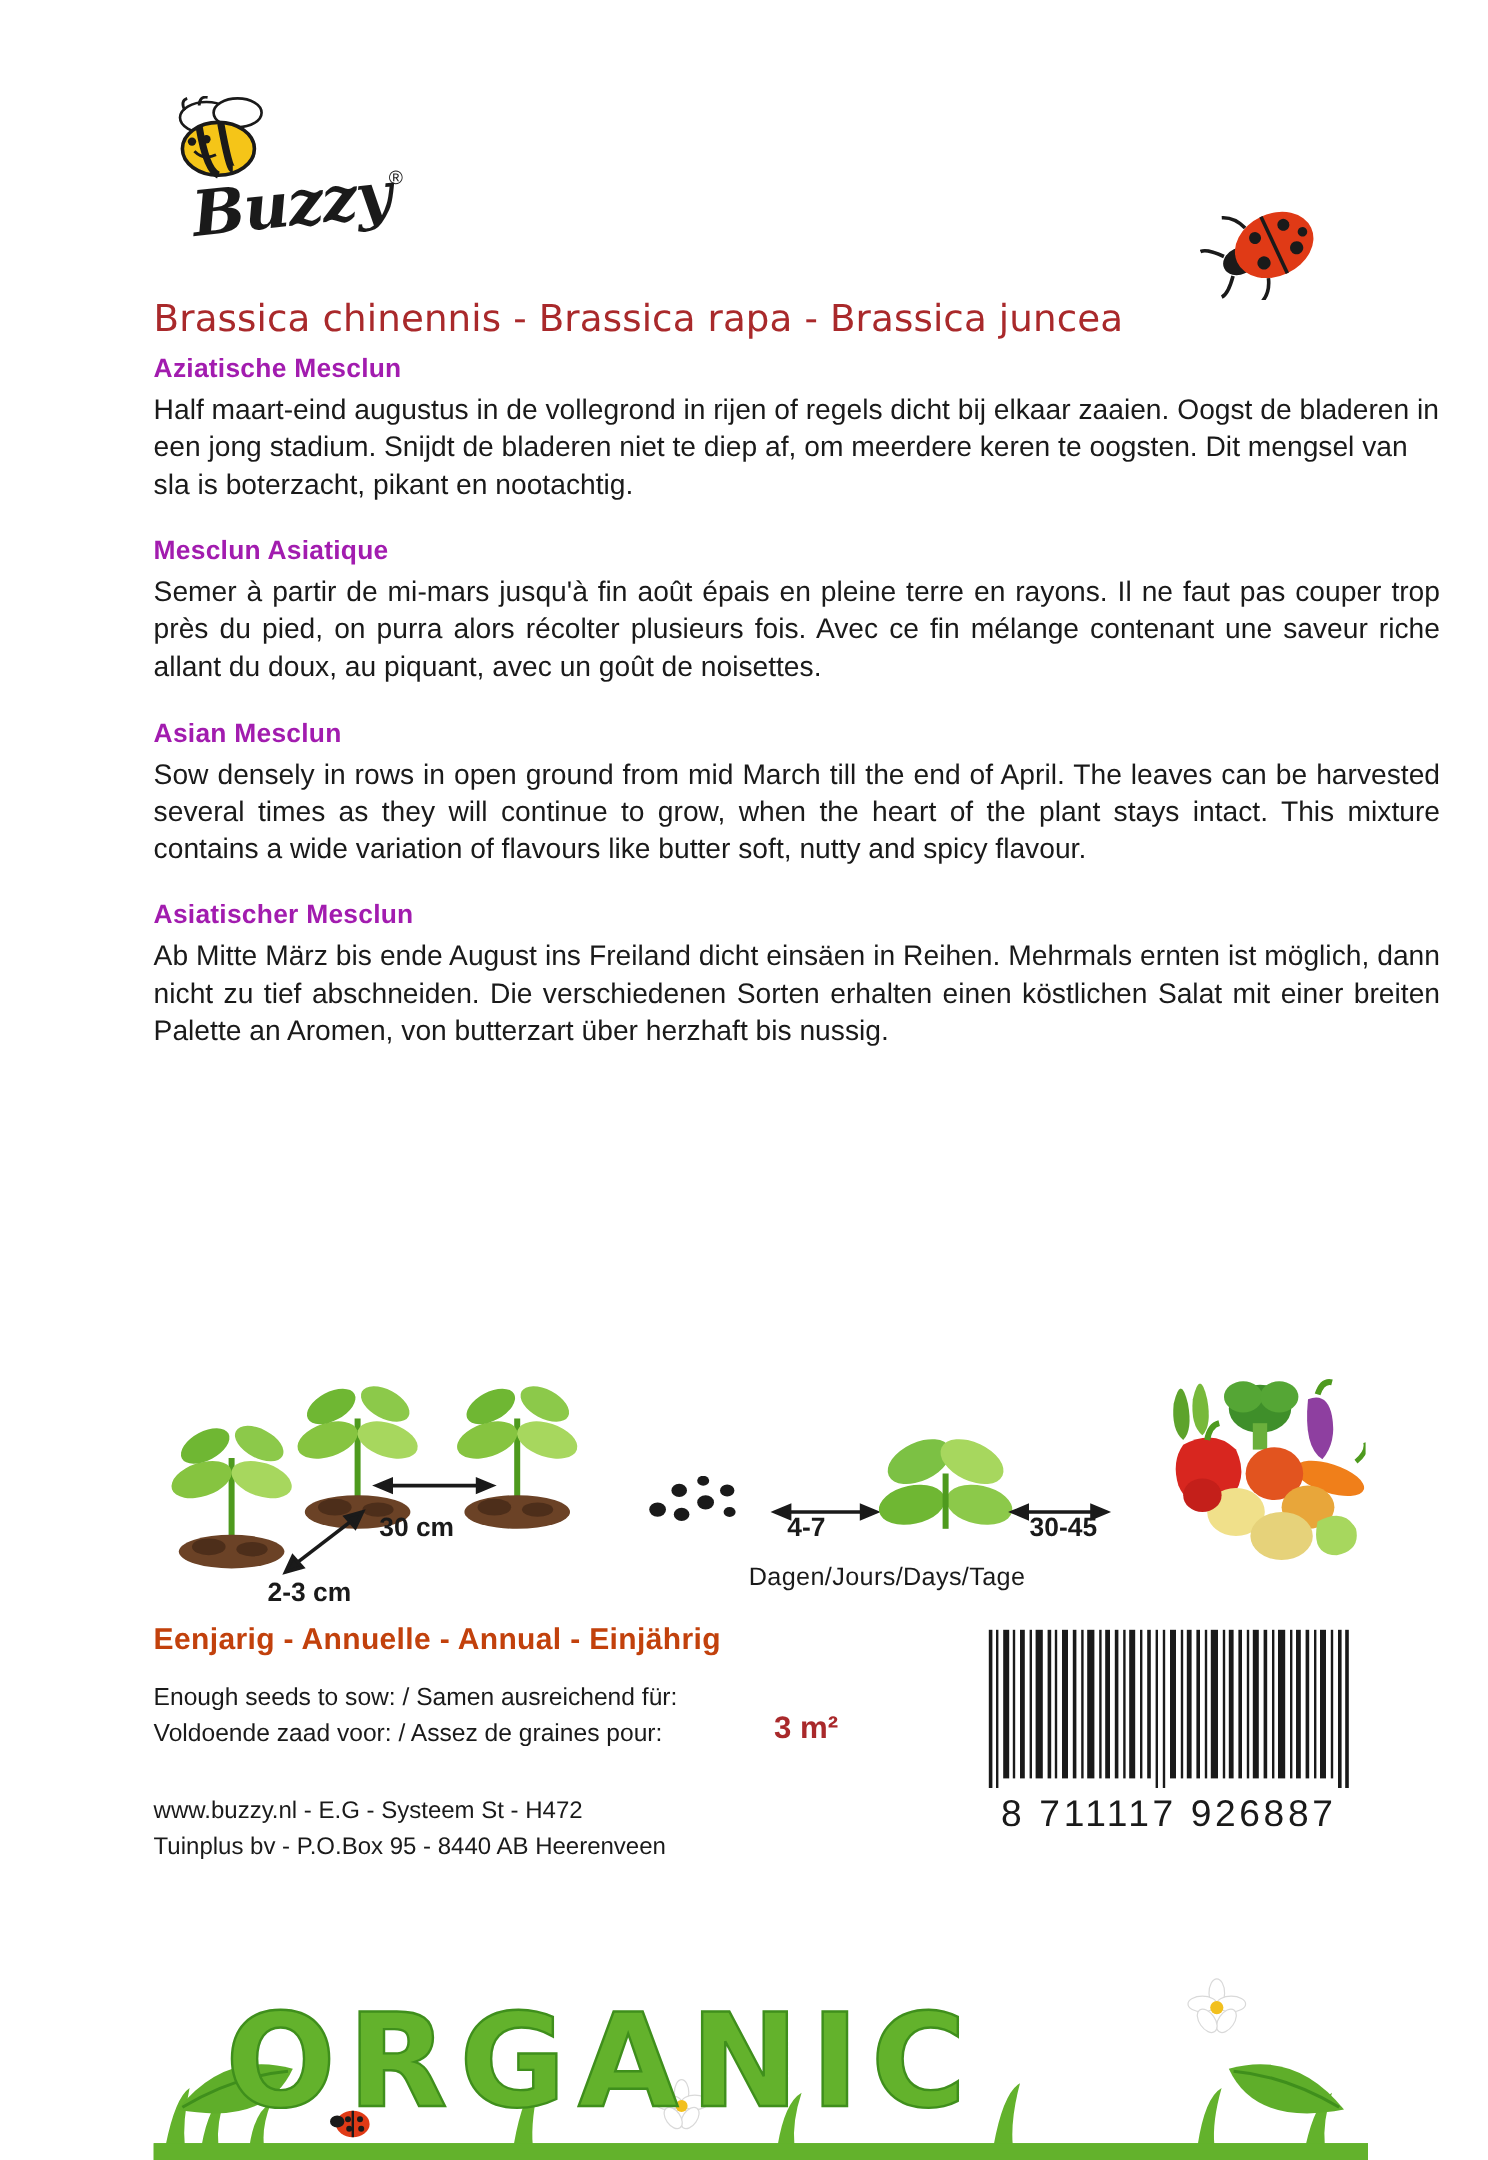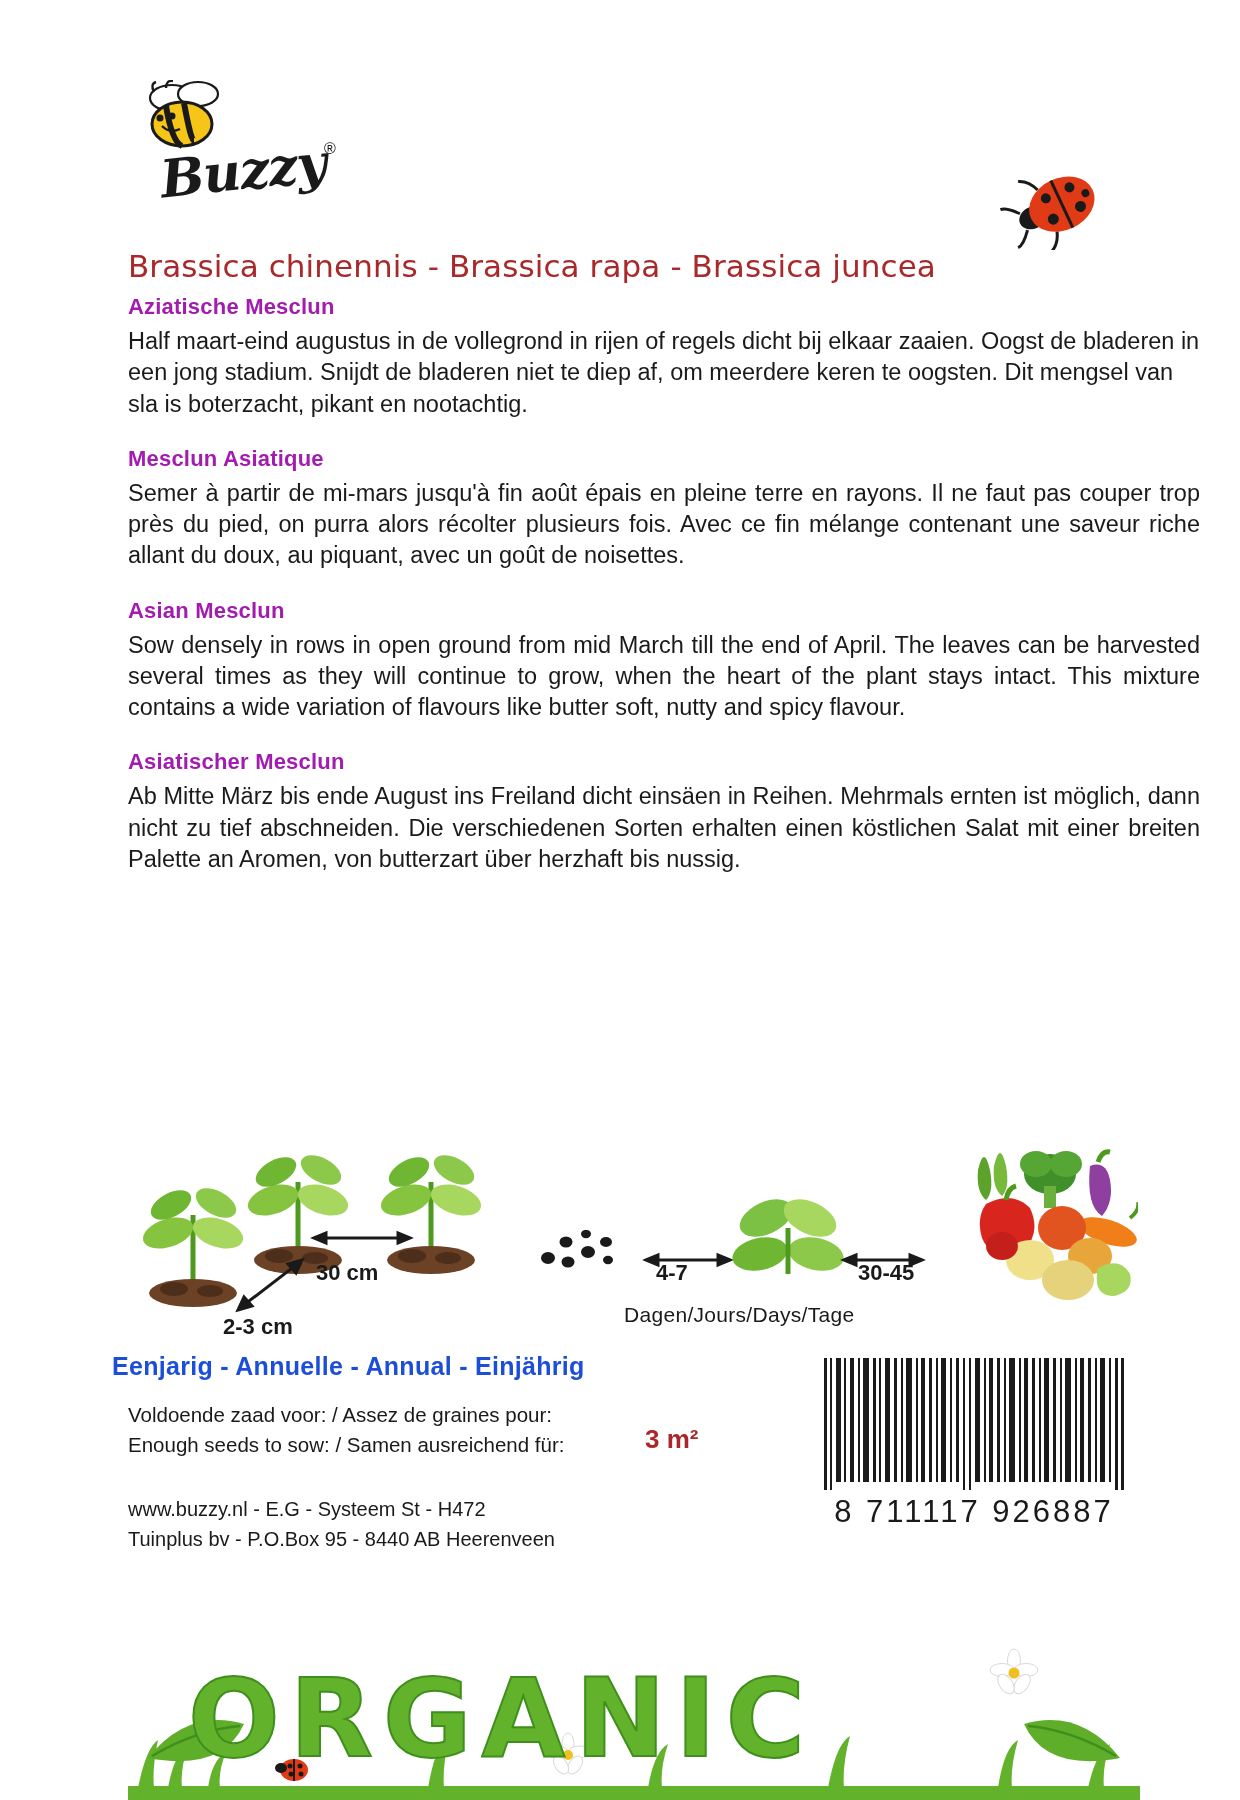--- a/index.html
+++ b/index.html
@@ -141,25 +141,25 @@
     top: 120px;
     font-size: 22px;
     font-weight: bold;
     color: #1a1a1a;
   }
   .veg-group { position: absolute; left: 830px; top: 0px; width: 180px; height: 180px; }
 
   
   .lifecycle {
     position: absolute;
-    left: 112px;
+    left: 128px;
     top: 1352px;
     font-size: 25px;
     font-weight: bold;
-    color: #1d4ed8;
+    color: #c2410c;
     letter-spacing: 0.3px;
   }
 
   
   .seed-info {
     position: absolute;
     left: 128px;
     top: 1400px;
     width: 600px;
     font-size: 20.5px;
@@ -412,22 +412,22 @@
         <ellipse cx="110" cy="140" rx="26" ry="20" fill="#e6d27a"></ellipse>
         <path d="M140 128 q22 -12 32 6 q4 18 -16 22 q-22 0 -16 -28z" fill="#a7d75e"></path>
         <ellipse cx="44" cy="106" rx="16" ry="14" fill="#c41f1a"></ellipse>
       </svg>
     </div>
   </div>
 
   <div class="lifecycle">Eenjarig - Annuelle - Annual - Einjährig</div>
 
   <div class="seed-info">
+    <div>Enough seeds to sow:  /   Samen ausreichend für:</div>
     <div>Voldoende zaad voor:  /   Assez de graines pour:</div>
-    <div>Enough seeds to sow:  /   Samen ausreichend für:</div>
   </div>
   <div class="seed-area">3 m²</div>
 
   <div class="address">
     <div>www.buzzy.nl   -   E.G - Systeem St - H472</div>
     <div>Tuinplus bv - P.O.Box 95 - 8440 AB Heerenveen</div>
   </div>
 
   <div class="barcode-box">
     <svg class="barcode-bars" viewBox="0 0 308 132">

